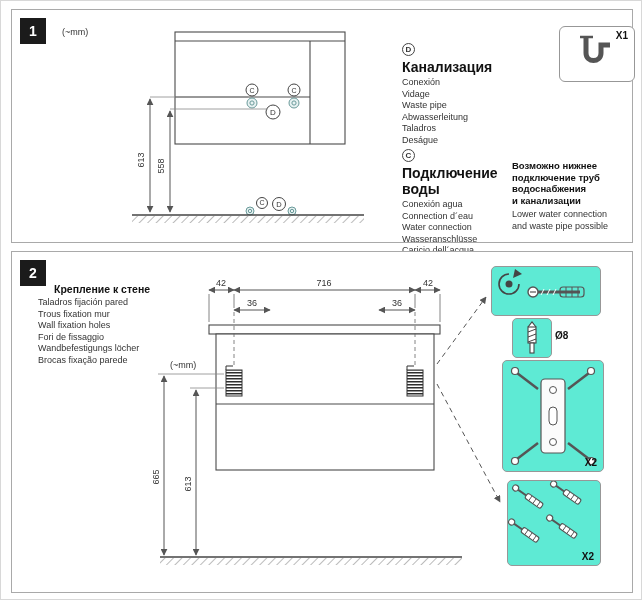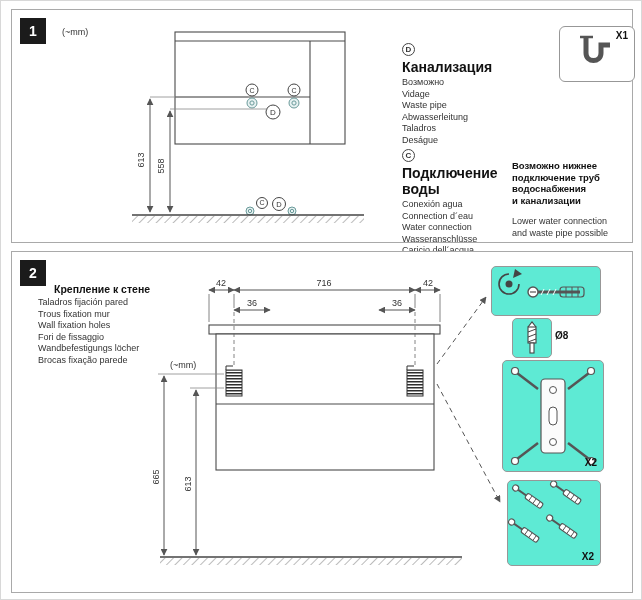--- a/index.html
+++ b/index.html
@@ -28,21 +28,21 @@
     border-radius:50%; align-items:center; justify-content:center;
     font-size:8px; font-weight:bold; color:#333; box-sizing:border-box;
   }
   .ttitle { font-weight:bold; font-size:14px; margin:3px 0 2px; color:#111; }
   .tline  { font-size:9px; line-height:11.5px; color:#333; }
   .bold-line { font-size:9.5px; font-weight:bold; line-height:11.5px; color:#111; }
   #drain-block { left:390px; top:28px;  width:118px; }
   #water-block { left:390px; top:134px; width:120px; }
   #note-block  { left:500px; top:150px; width:118px; }
   #note-block .tline { margin-top:0; }
-  #note-plain { margin-top:10px; }
+  #note-plain { margin-top:3px; }
 
   #kit-box {
     position:absolute; left:547px; top:16px; width:74px; height:54px;
     border:1px solid #979797; border-radius:6px; background:#fff;
   }
   .xcount { position:absolute; right:6px; top:3px; font-size:10px; font-weight:bold; color:#111;margin-left:32px; }
   .xcount-bottom { position:absolute; right:6px; bottom:3px; font-size:10px; font-weight:bold; color:#111; }
 
   #fix-block { left:26px; top:28px; width:160px; }
   #fix-block .ttitle { font-size:10.5px;padding-left:16px; }
@@ -126,21 +126,21 @@
       <span class="xcount">X1</span>
       <svg width="74" height="54" viewBox="0 0 74 54">
         <path d="M26,10 v16 c0,10 15,10 15,0 v-8 h9" fill="none" stroke="#555" stroke-width="5"></path>
         <line x1="20" y1="10" x2="33" y2="10" stroke="#555" stroke-width="2.5"></line>
       </svg>
     </div>
 
     <div class="tblock" id="drain-block">
       <span class="circ">D</span>
       <div class="ttitle">Канализация</div>
-      <div class="tline">Возможно</div>
+      <div class="tline">Conexión</div>
       <div class="tline">Vidage</div>
       <div class="tline">Waste pipe</div>
       <div class="tline">Abwasserleitung</div>
       <div class="tline">Taladros</div>
       <div class="tline">Deságue</div>
     </div>
 
     <div class="tblock" id="water-block">
       <span class="circ">C</span>
       <div class="ttitle">Подключение воды</div>

